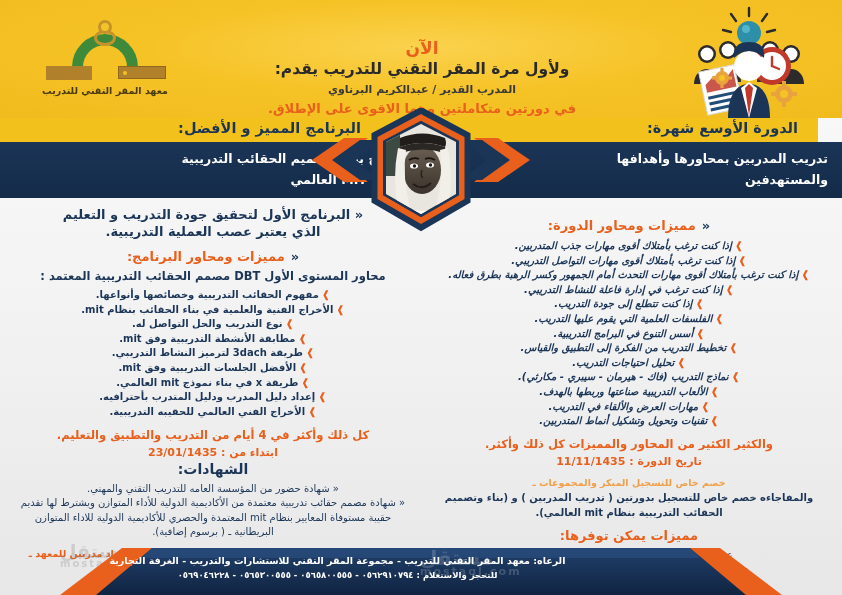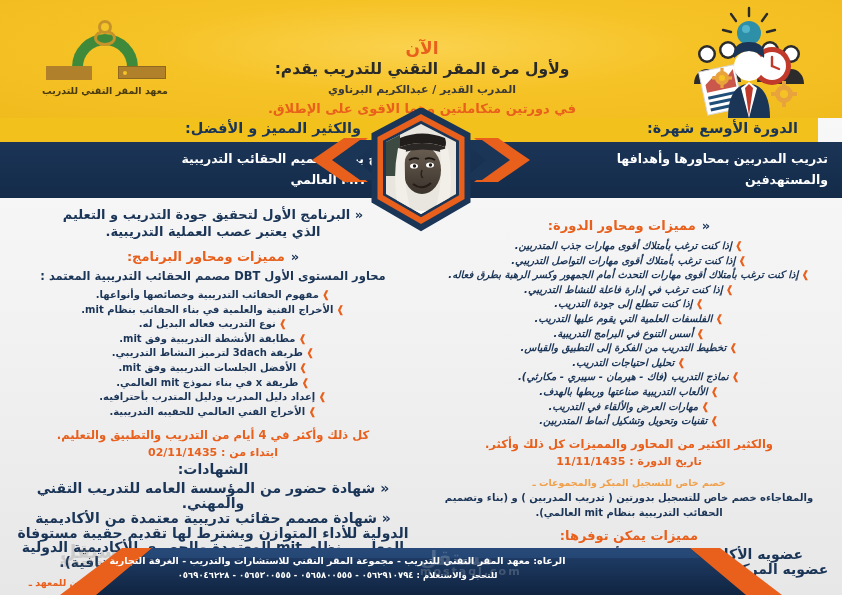--- a/index.html
+++ b/index.html
@@ -139,21 +139,21 @@
     color:#1b3557;font-weight:bold;font-size:10px;line-height:15px;text-align:center;
     margin-top:2px;padding:0 14px;
   }
   .head-big{
     color:#1b3557;font-weight:bold;font-size:14px;text-align:center;
   }
   .list-plain{
     list-style:none;margin:4px 0 0 0;padding:0;direction:rtl;
   }
   .list-plain li{
-    color:#1b3557;font-size:14px;line-height:15px;font-weight:bold;text-align:center;
+    color:#1b3557;font-size:10px;line-height:15px;font-weight:normal;text-align:center;
   }
   .foot-note{
     color:#e8601c;font-weight:bold;font-size:9.5px;text-align:center;margin-top:8px;
   }
 
   
   .watermark{
     position:absolute;left:60px;top:540px;width:180px;height:34px;
     color:rgba(120,120,120,.25);font-size:19px;font-weight:bold;
     letter-spacing:1px;direction:ltr;z-index:5;
@@ -272,21 +272,21 @@
           <circle cx="89" cy="60" r="15" fill="#ffffff"></circle>
           <path d="M74 52 q15 -14 30 0 q2 -16 -15 -16 q-17 0 -15 16z" fill="#1b3557"></path>
           <path d="M89 76 l-8 6 l8 30 l8 -30z" fill="#ffffff"></path>
           <path d="M89 78 l-4 4 l4 28 l4 -28z" fill="#c0392b"></path>
         </g>
       </svg>
     </div>
   </div>
 
   <div class="band-yellow-l">
-    <div class="band-title left" style="font-size:14.5px;color:#1b3557;right:60px;top:2px;">والكثير المميز و الأفضل:</div>
+    <div class="band-title left" style="font-size:14.5px;color:#1b3557;right:60px;top:2px;">البرنامج المميز و الأفضل:</div>
   </div>
   <div class="band-yellow-r">
     <div class="band-title right" style="font-size:14.5px;color:#1b3557;right:20px;top:2px;">الدورة الأوسع شهرة:</div>
   </div>
 
   <div class="band-navy-l">
     <div class="band-sub" style="right:14px;top:7px;width:300px;">برنامج بناء وتصميم  الحقائب التدريبية</div>
     <div class="band-sub" style="right:14px;top:28px;width:300px;">بنظام MIT العالمي</div>
   </div>
   <div class="band-navy-r">
@@ -359,31 +359,31 @@
 
     <div class="sec-head">
       <span class="chev">«</span><span>مميزات ومحاور البرنامج:</span>
     </div>
 
     <div class="sub-head">محاور المستوى الأول DBT مصمم الحقائب التدريبية المعتمد :</div>
 
     <ul class="bullets">
       <li><span class="b">❱</span><span>مفهوم الحقائب التدريبية وخصائصها وأنواعها.</span></li>
       <li><span class="b">❱</span><span>الأخراج الفنية والعلمية في بناء  الحقائب بنظام mit.</span></li>
-      <li><span class="b">❱</span><span>نوع التدريب فعاله  البديل له.</span></li>
+      <li><span class="b">❱</span><span>نوع التدريب والحل  التواصل له.</span></li>
       <li><span class="b">❱</span><span>مطابقة الأنشطة  التدريبية وفق mit.</span></li>
       <li><span class="b">❱</span><span>طريقة 3dach لترميز النشاط التدريبي.</span></li>
       <li><span class="b">❱</span><span>الأفضل الجلسات  التدريبية وفق mit.</span></li>
       <li><span class="b">❱</span><span>طريقة x في بناء نموذج mit  العالمي.</span></li>
       <li><span class="b">❱</span><span>إعداد دليل المدرب ودليل المتدرب بأحترافيه.</span></li>
       <li><span class="b">❱</span><span>الأخراج الفني العالمي للحقيبه التدريبية.</span></li>
     </ul>
 
     <div class="note-orange">كل ذلك وأكثر  في 4 أيام من التدريب والتطبيق والتعليم.</div>
-    <div class="note-orange" style="margin-top:2px;font-size:11px;">ابتداء من :  02/11/1435</div>
+    <div class="note-orange" style="margin-top:2px;font-size:11px;">ابتداء من :  23/01/1435</div>
 
     <div class="head-big">الشهادات:</div>
     <ul class="list-plain">
       <li>« شهادة حضور من المؤسسة العامه للتدريب التقني والمهني.</li>
       <li style="text-align:center;line-height:14.5px;padding:0 6px;">« شهادة مصمم حقائب تدريبية معتمدة من الأكاديمية الدولية للأداء المتوازن ويشترط لها تقديم  حقيبة مستوفاة المعايير بنظام mit  المعتمدة والحصري للأكاديمية الدولية للاداء المتوازن البريطانية ـ ( برسوم إضافية).</li>
     </ul>
 
     <div class="foot-note">خصم خاص للتسجيل المبكر والمجموعات ولمن حضر دوره إعداد مدربين للمعهد ـ</div>
   </div>
 

